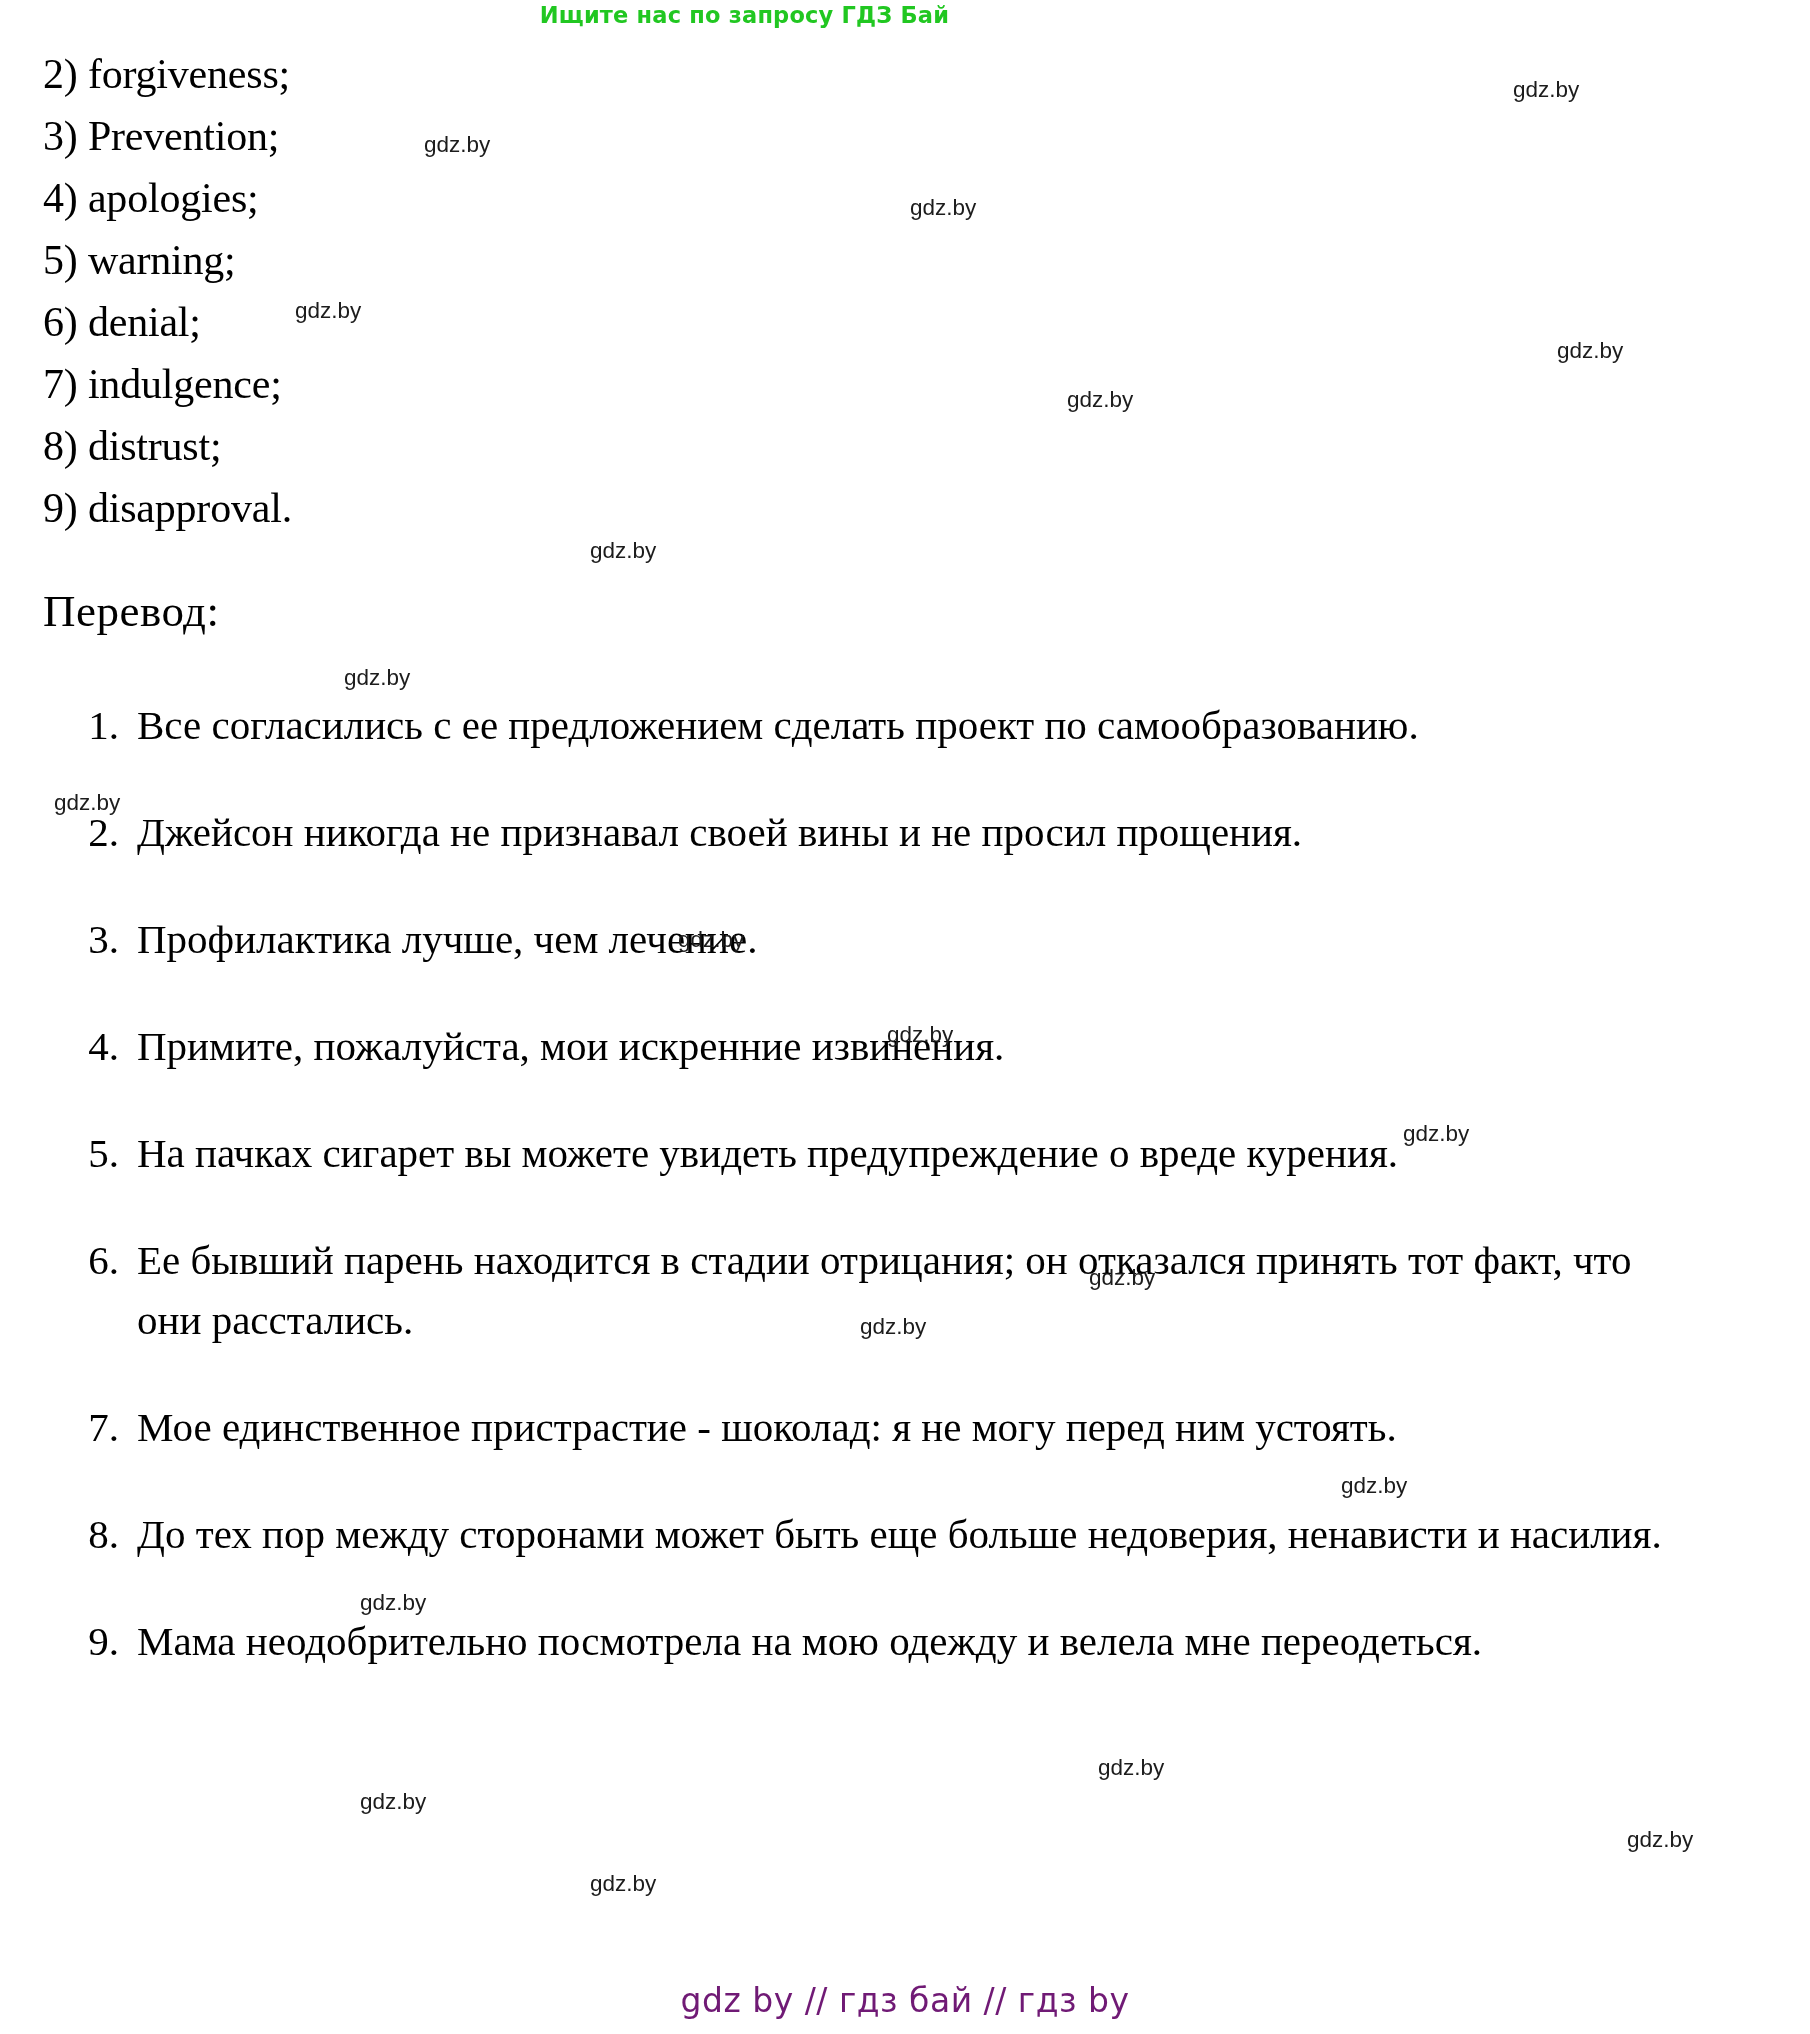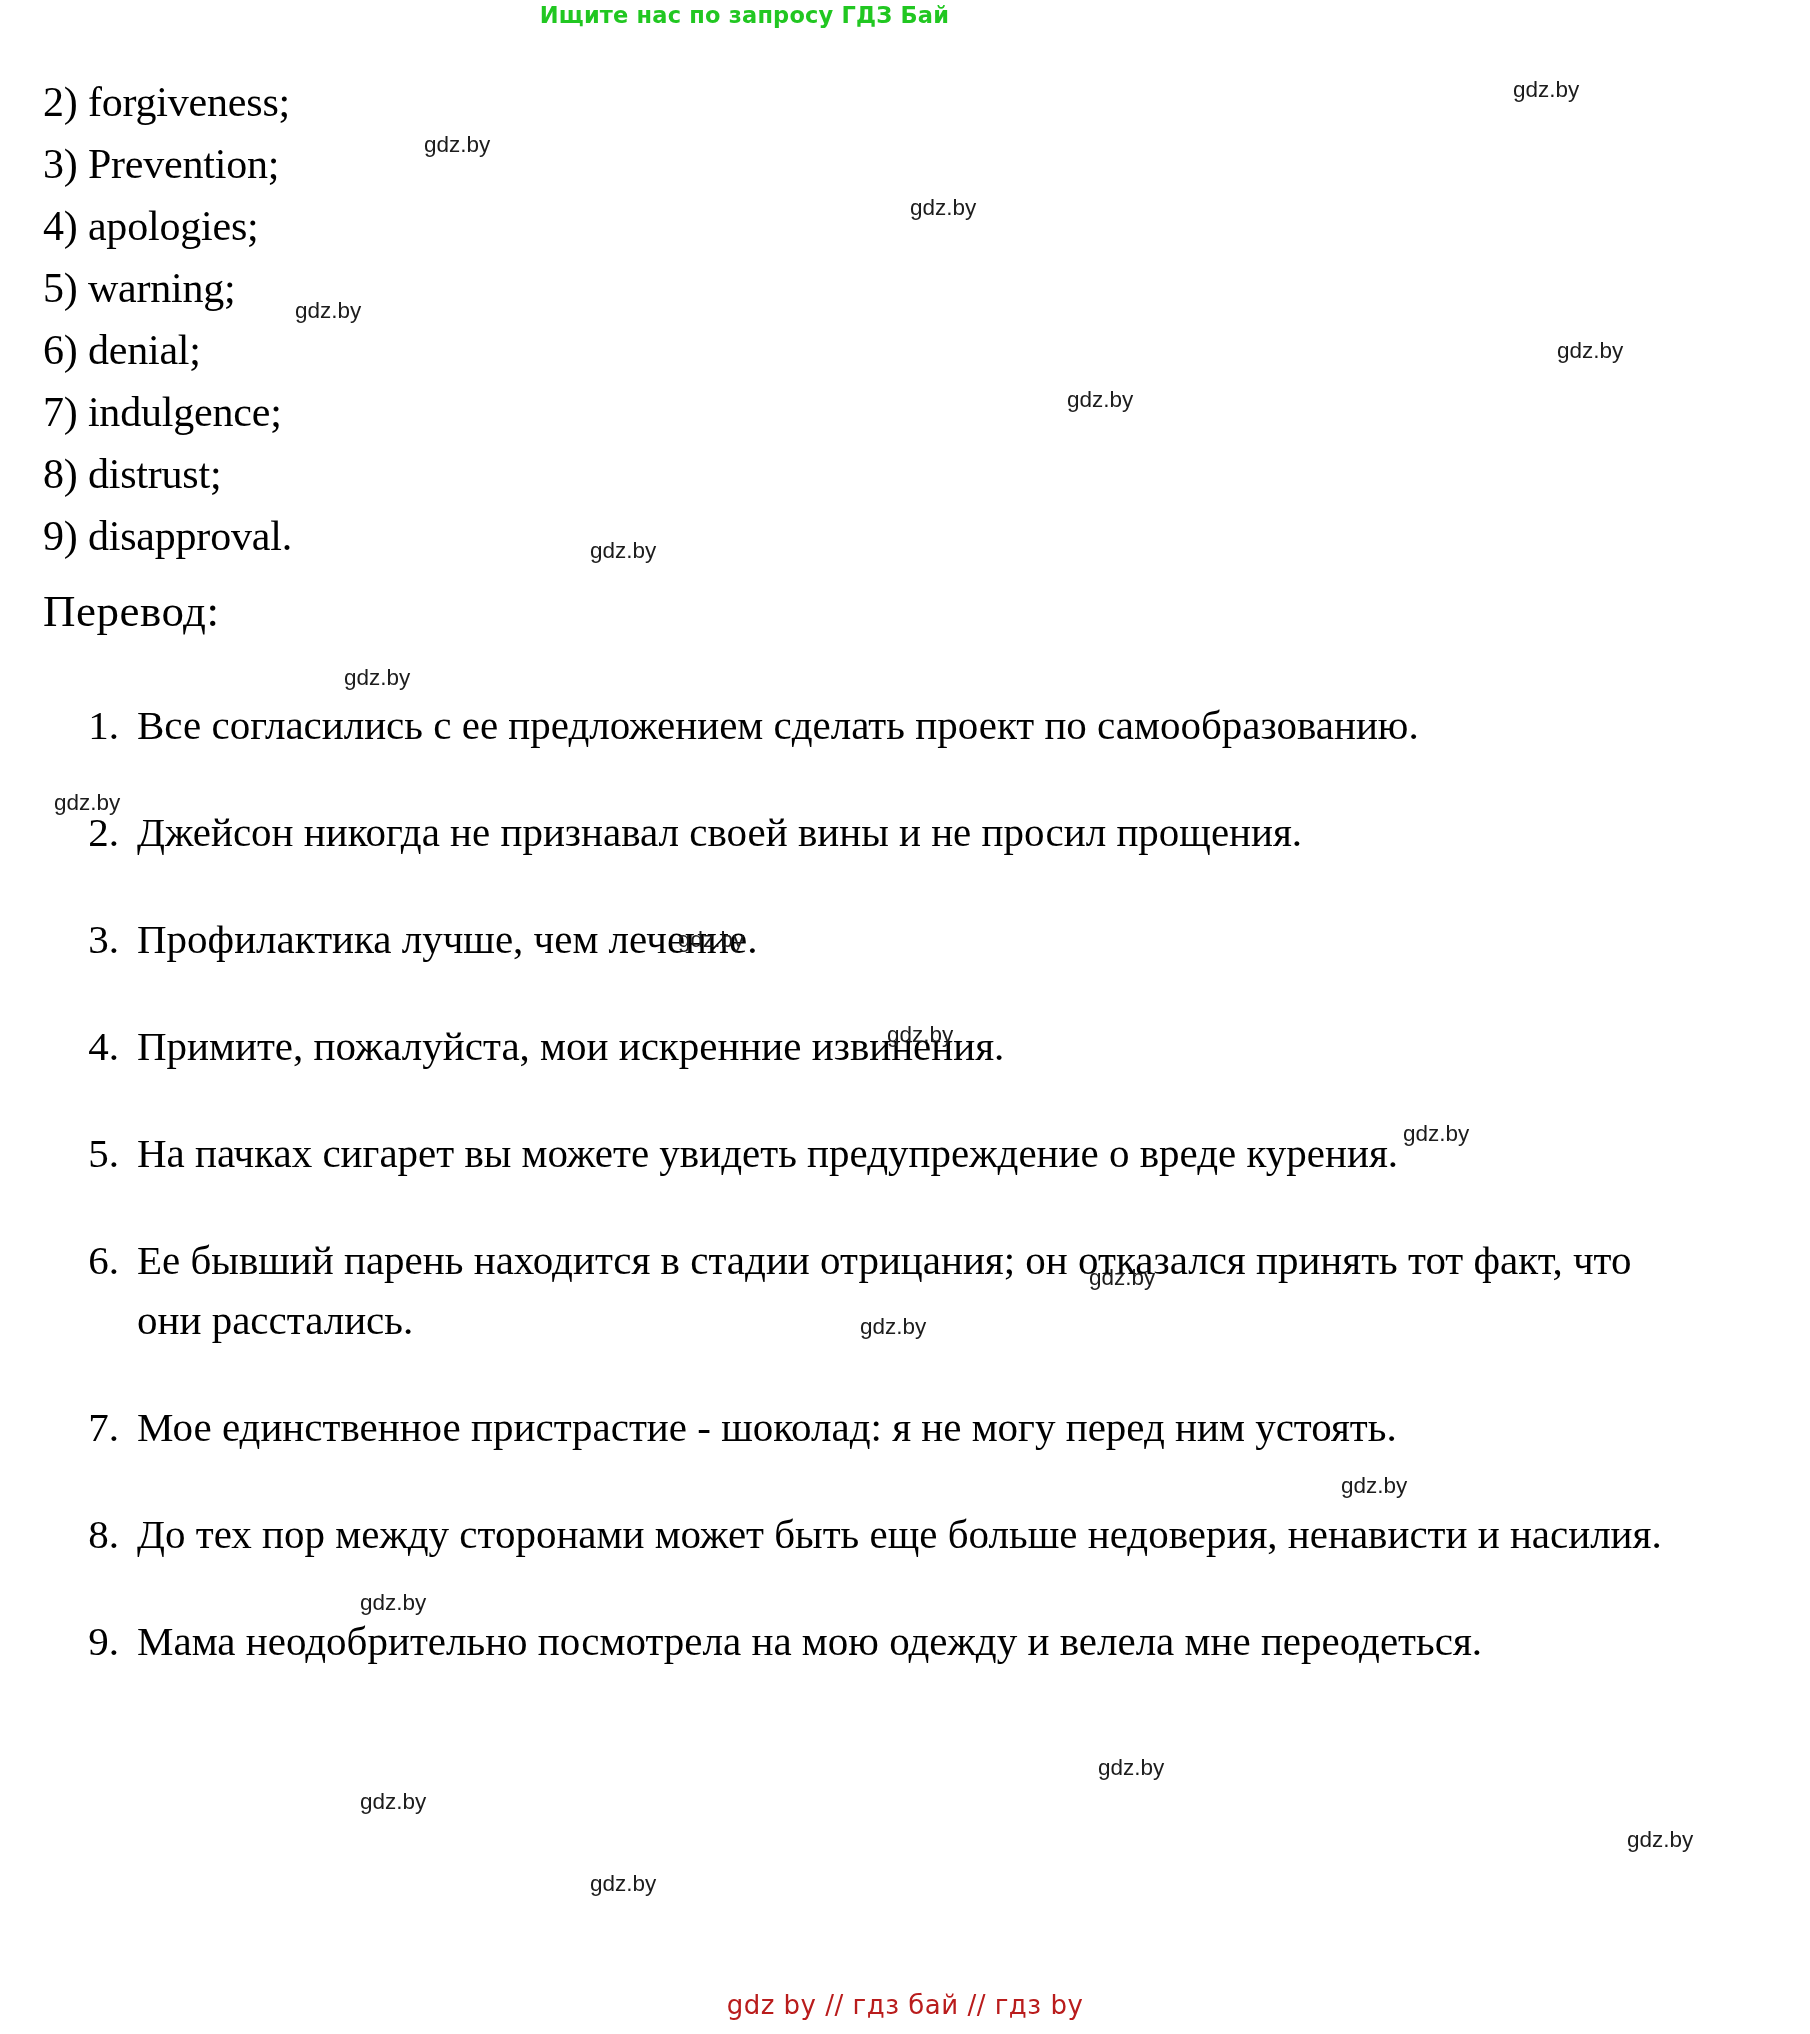--- a/index.html
+++ b/index.html
@@ -30,21 +30,20 @@
     letter-spacing: 0.2px;
     white-space: nowrap;
   }
 
   
   .answers {
     position: absolute;
     left: 43px;
     top: 43px;
     width: 810px;
-    margin-top: 28px;
   }
   .answers .ans-line {
     font-size: 42px;
     line-height: 62px;
     white-space: nowrap;
     letter-spacing: -0.2px;
   }
 
   
   .perevod {
@@ -93,22 +92,22 @@
   }
 
   
   .footer {
     position: absolute;
     left: 0;
     bottom: 14.4px;
     width: 1810px;
     text-align: center;
     font-family: "DejaVu Sans", "Liberation Sans", sans-serif;
-    font-size: 26px;
-    color: #b91c1c;
+    font-size: 33px;
+    color: #701a75;
     white-space: nowrap;
     letter-spacing: 0.5px;
   }
 </style>
 </head>
 <body>
 
 <div class="banner">Ищите нас по запросу ГДЗ Бай</div>
 
 <div class="answers">

